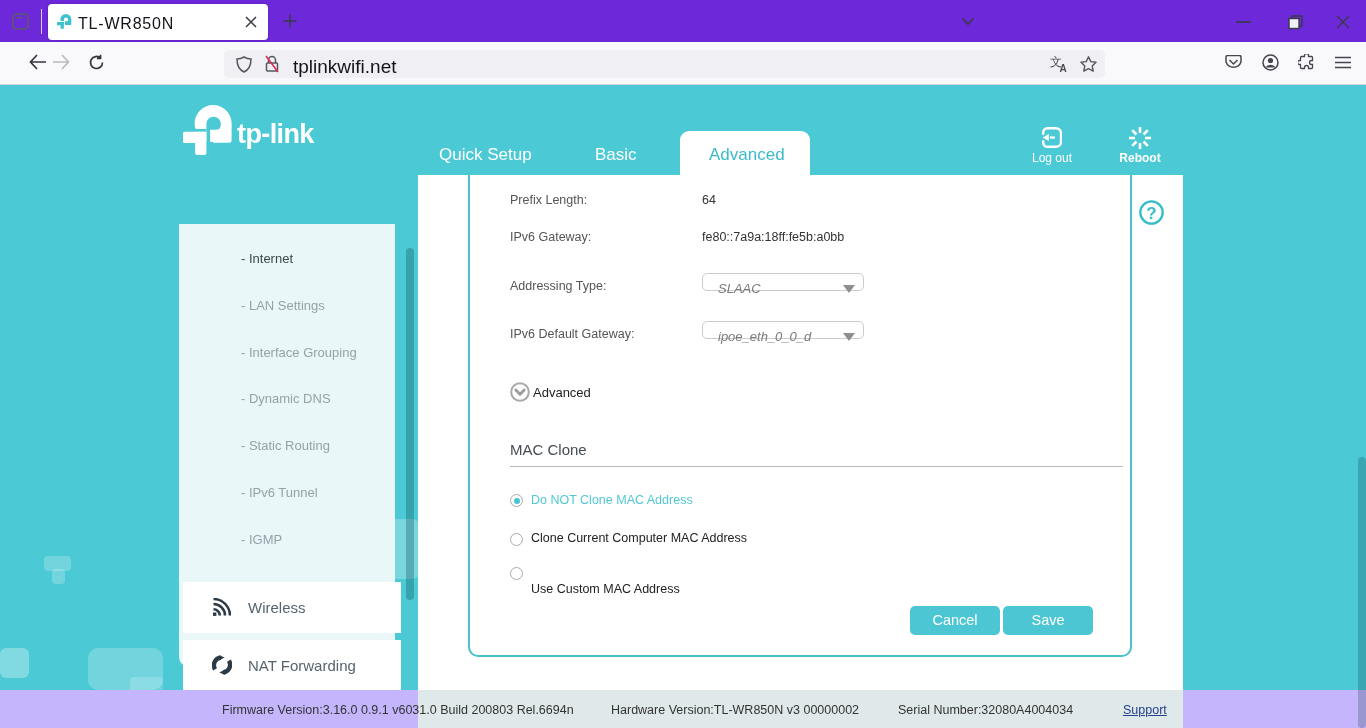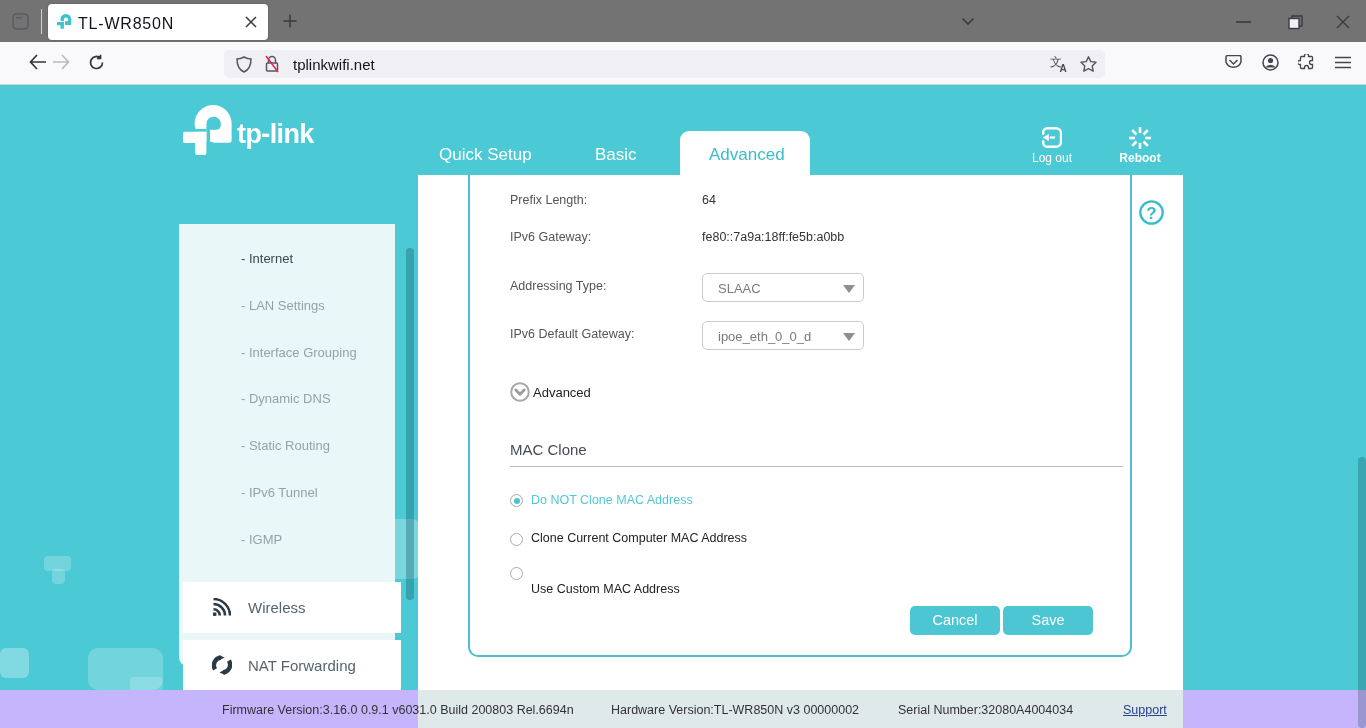--- a/index.html
+++ b/index.html
@@ -1,25 +1,25 @@
 <!DOCTYPE html>
 <html><head>
 <meta charset="utf-8">
 <style>
   * { margin:0; padding:0; box-sizing:border-box; }
   html,body { width:1366px; height:728px; overflow:hidden; font-family:"Liberation Sans", sans-serif; }
   .abs { position:absolute; }
 
   
-  #tabbar { position:absolute; left:0; top:0; width:1366px; height:42px; background:#737373; }
+  #tabbar { position:absolute; left:0; top:0; width:1366px; height:42px; background:#6d28d9; }
   #tab { position:absolute; left:48px; top:4px; width:220px; height:36px; background:#fff; border-radius:4px; box-shadow:0 0 2px rgba(0,0,0,.25); }
   #tabtitle { position:absolute; left:30px; top:11px; font-size:16px; letter-spacing:0.8px; color:#15141a; }
   #toolbar { position:absolute; left:0; top:42px; width:1366px; height:43px; background:#f9f9fb; border-bottom:1px solid #d4d4d8; }
   #urlbar { position:absolute; left:224px; top:8px; width:881px; height:28px; background:#f0f0f4; border-radius:5px; }
-  #urltext { position:absolute; left:69px; top:6px; font-size:15px; color:#15141a; }
+  #urltext { position:absolute; left:69px; top:6px; font-size:19px; color:#15141a; }
 
   
   #page { position:absolute; left:0; top:85px; width:1366px; height:643px; background:#4bc9d5; overflow:hidden; }
   #page .sq { position:absolute; background:rgba(255,255,255,.22); border-radius:4px; }
   #wrapper { position:absolute; left:418px; top:90px; width:765px; height:515px; background:#fff; }
   #whitetab { position:absolute; left:680px; top:46px; width:130px; height:45px; background:#fff; border-radius:9px 9px 0 0; }
   .navtab { position:absolute; top:60px; font-size:17px; color:#fff; }
   #logo-text { position:absolute; left:237px; top:36px; color:#fff; font-size:27px; font-weight:bold; letter-spacing:-0.6px; line-height:1; }
 
   
@@ -33,21 +33,21 @@
   .sidelabel { font-size:15px; color:#56646e; position:absolute; left:65px; }
 
   
   #menuthumb { position:absolute; left:406px; top:163px; width:8px; height:352px; background:rgba(0,60,70,.28); border-radius:4px; }
   #pagethumb { position:absolute; left:1358px; top:372px; width:8px; height:271px; background:rgba(0,40,50,.22); border-radius:4px; }
 
   
   #panel { position:absolute; left:468px; top:90px; width:664px; height:482px; background:#fff; border:2px solid #4cc0cc; border-top:none; border-radius:0 0 10px 10px; }
   .lbl { position:absolute; left:40px; font-size:12.5px; color:#555; }
   .val { position:absolute; left:232px; font-size:12.5px; color:#333; }
-  .dd { position:absolute; left:232px; width:162px; height:29px; border:1px solid #ccc; border-radius:5px; background:#fff; }
+  .dd { position:absolute; left:232px; width:162px; height:18px; border:1px solid #ccc; border-radius:5px; background:#fff;font-style:italic; }
   .dd span { position:absolute; left:15px; top:7px; font-size:13px; color:#7a7a7a; }
   .dd .tri { position:absolute; right:8px; top:11px; width:0; height:0; border-left:6.5px solid transparent; border-right:6.5px solid transparent; border-top:8px solid #8e8e8e; }
 
   .radio { position:absolute; width:13px; height:13px; border:1px solid #aaa; border-radius:50%; background:#fff; }
   .radio.sel::after { content:""; position:absolute; left:2.5px; top:2.5px; width:6px; height:6px; border-radius:50%; background:#44c5d2; }
   .radlbl { position:absolute; left:61px; font-size:12.5px; color:#222; }
 
   .btn { position:absolute; top:431px; width:90px; height:29px; background:#4cc6d2; border-radius:5px; color:#fff; font-size:14.5px; text-align:center; line-height:29px; }
 
   

